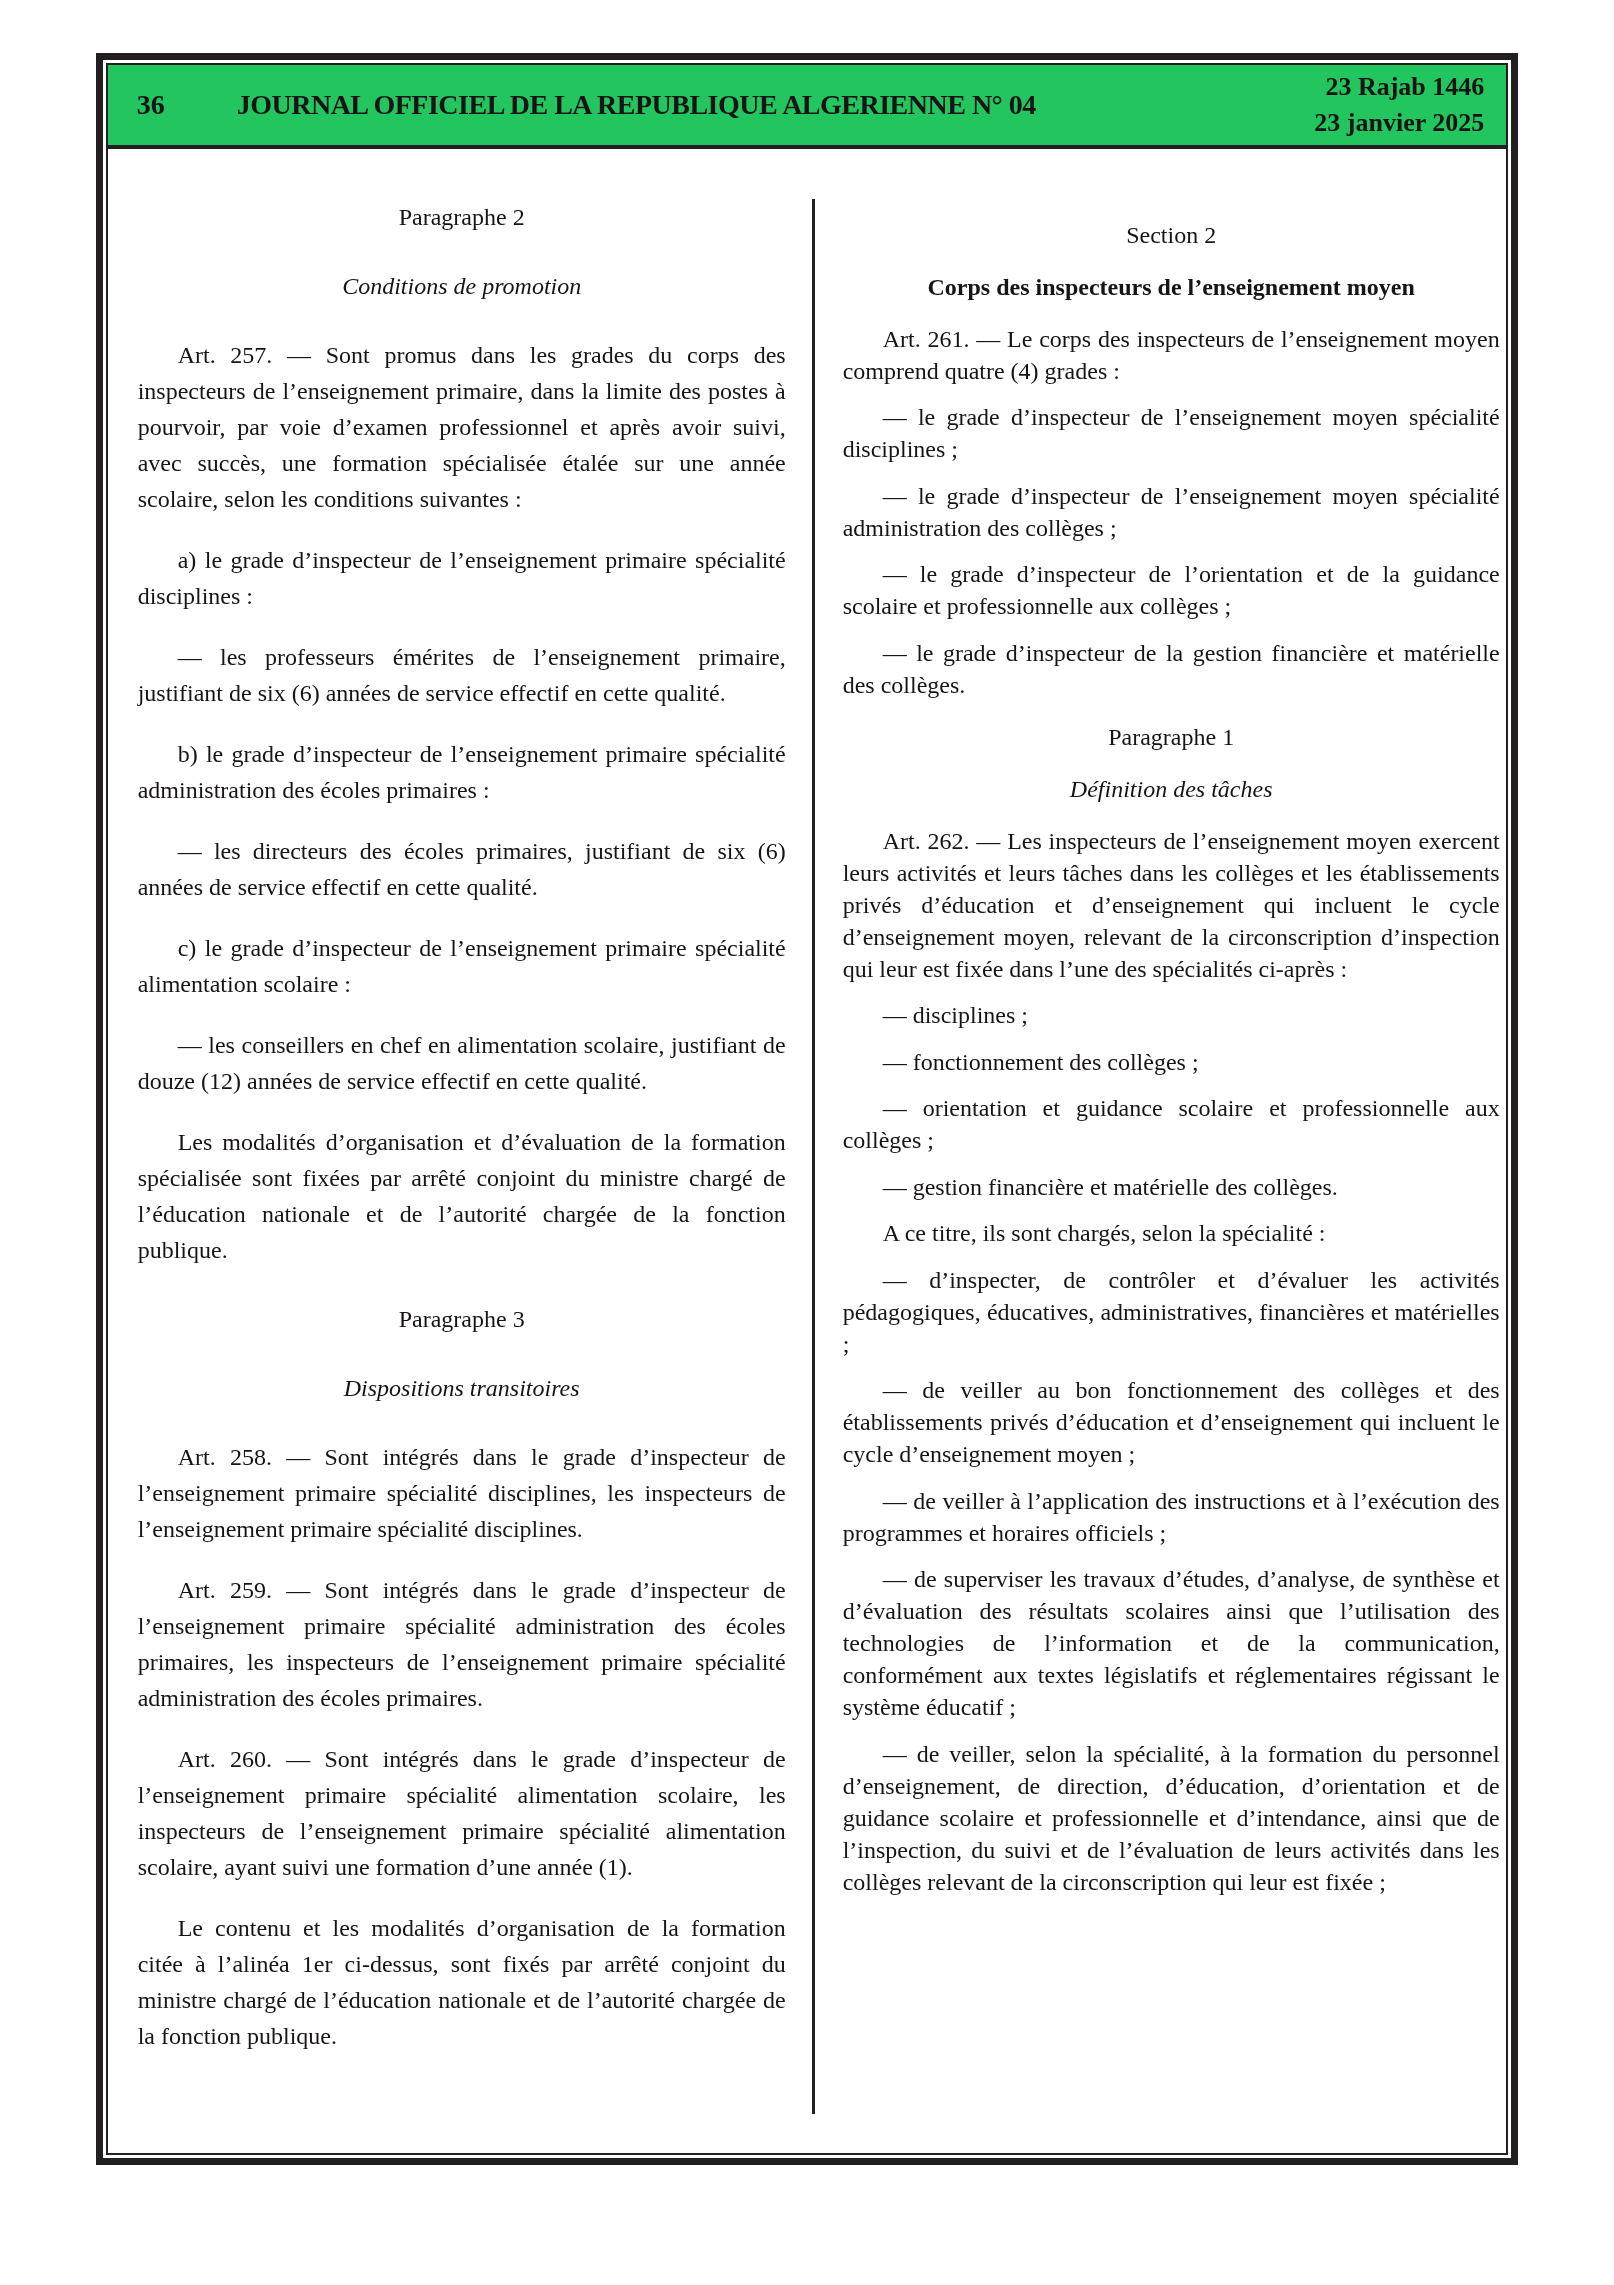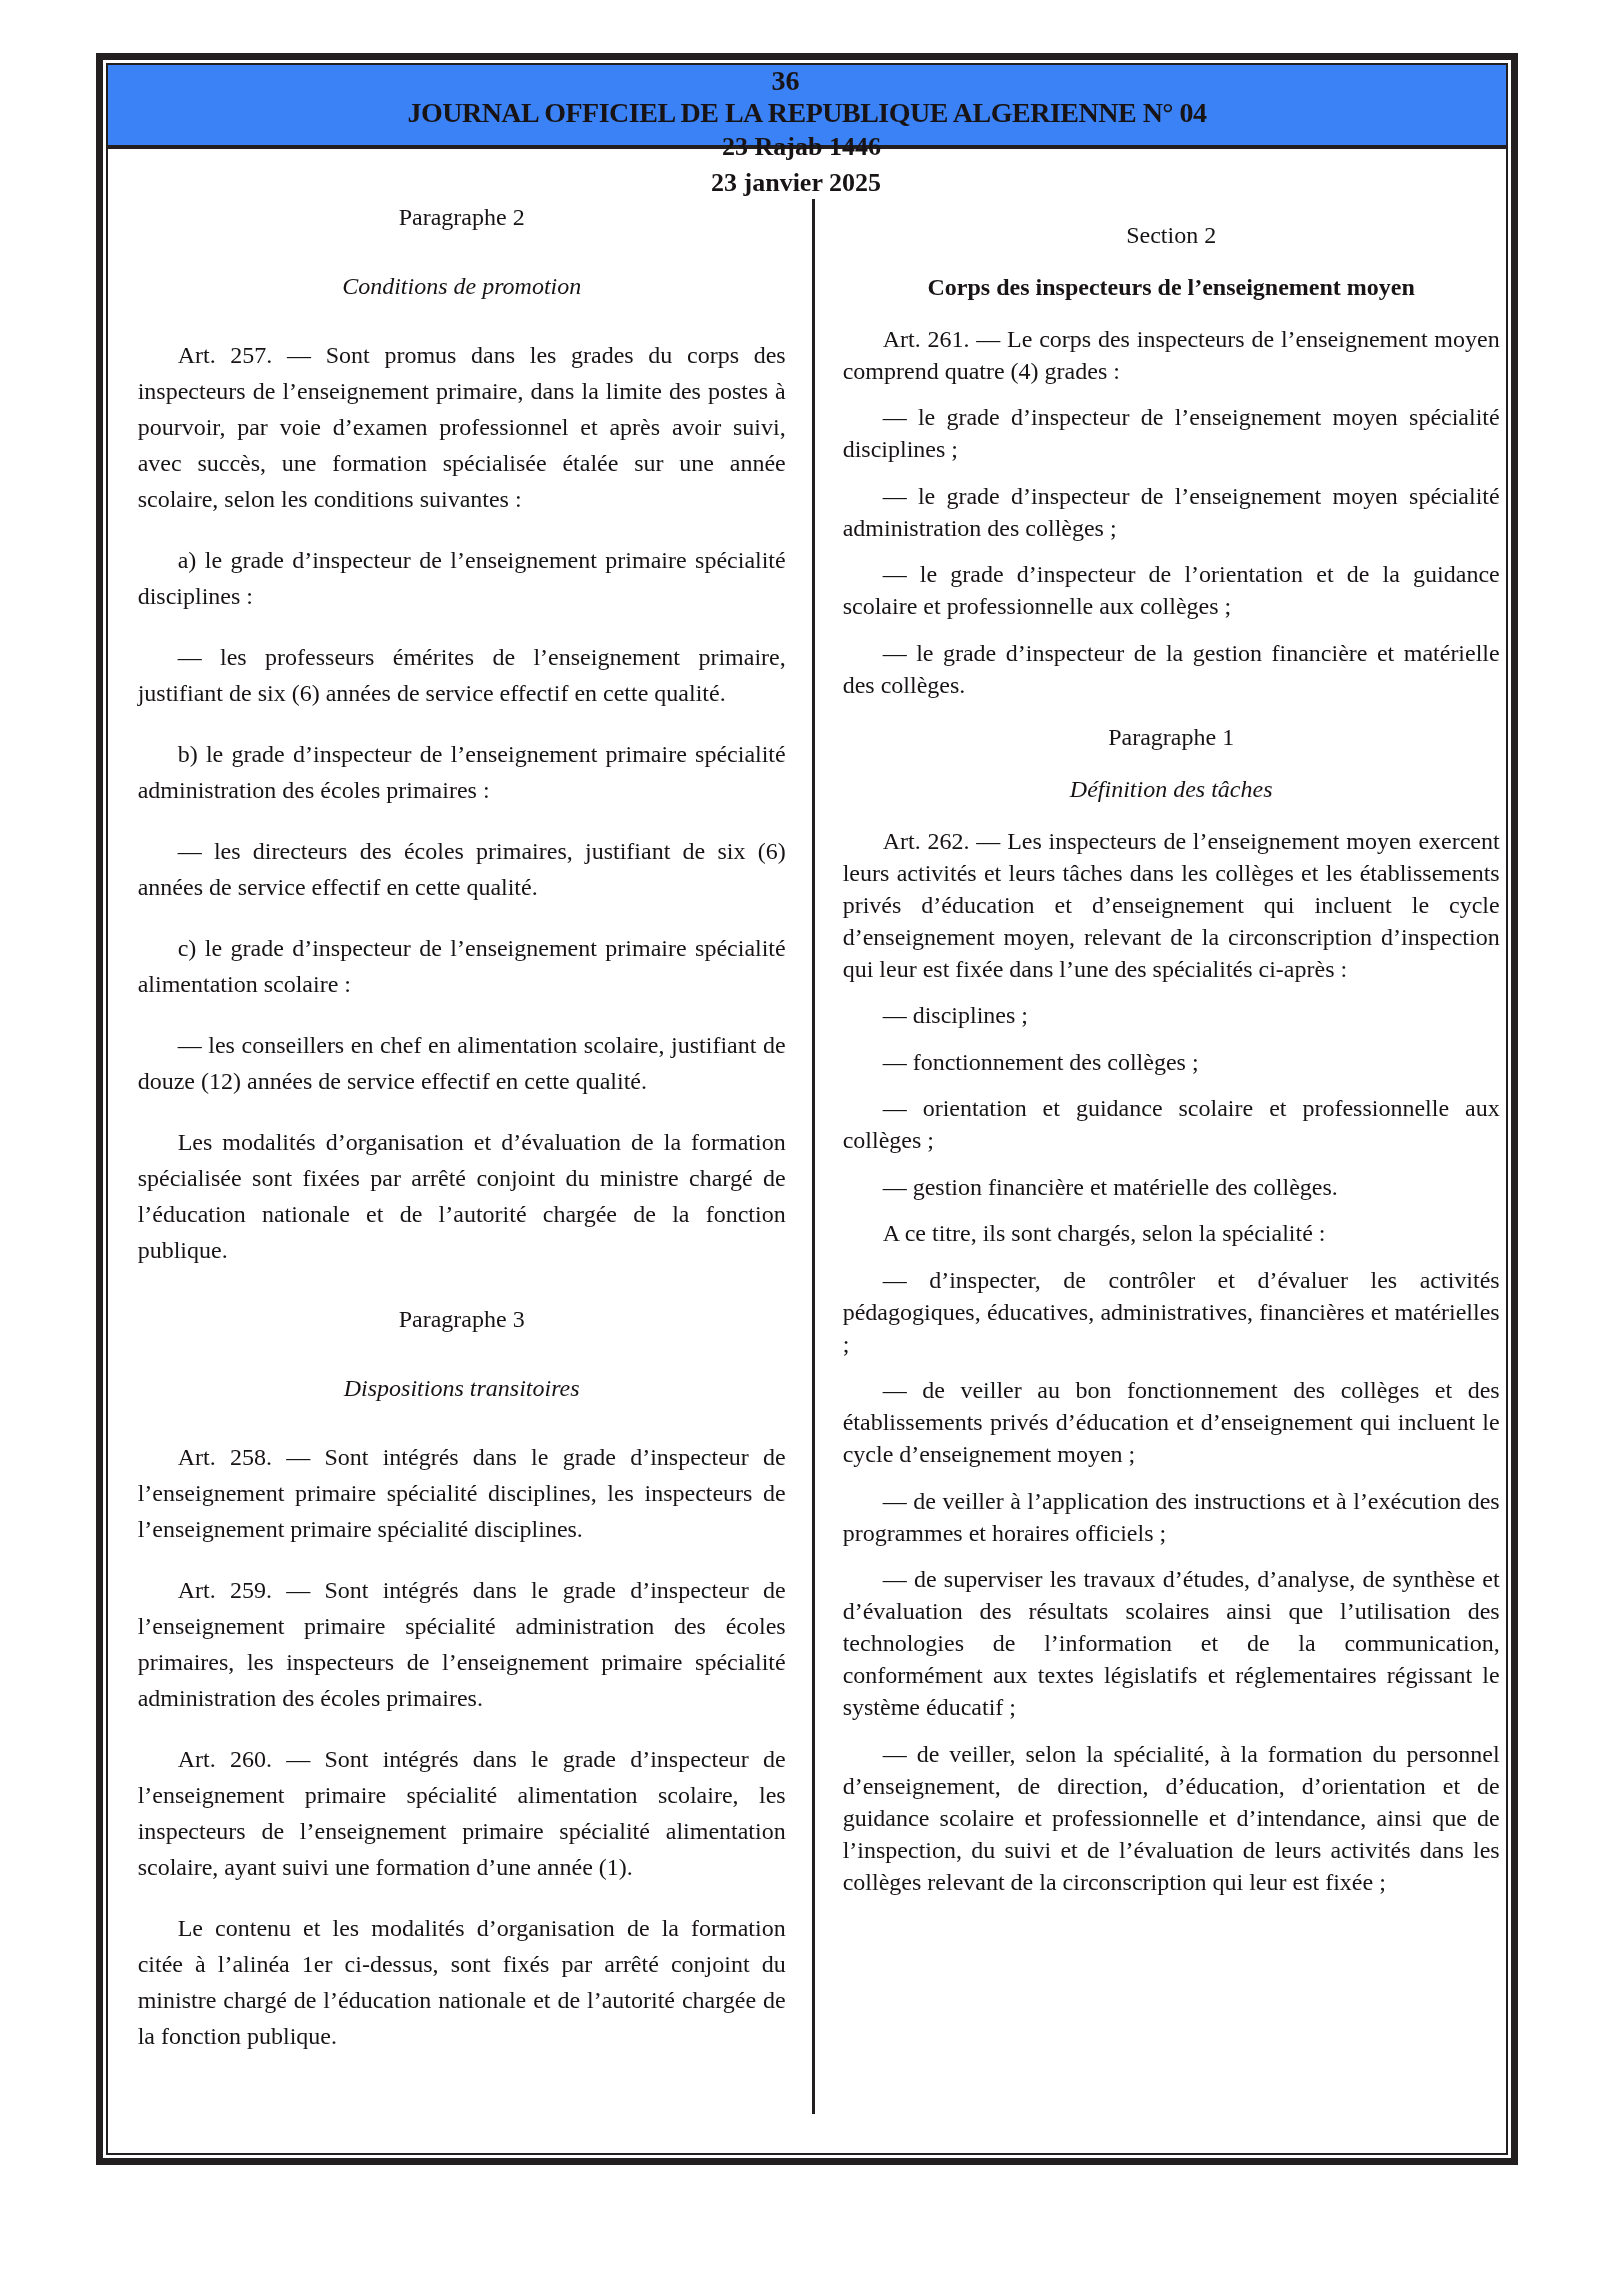--- a/index.html
+++ b/index.html
@@ -29,36 +29,34 @@
     position: absolute;
     inset: 2.7px;
     border: 2.7px solid #231f20;
   }
   .masthead {
     position: absolute;
     top: 0;
     left: 0;
     right: 0;
     height: 84px;
-    background: #3b82f6;
+    background: #22c55e;
     border-bottom: 4.5px solid #231f20;
     box-sizing: border-box;
     display: flex;
     align-items: center;
     font-weight: bold;
-    flex-direction: column;
   }
   .page-num {
     font-size: 28px;
     padding-left: 29px;
     width: 100px;
   }
   .masthead-title {
     flex: 1;
-    text-align: center;
     font-size: 28px;
     letter-spacing: -0.5px;
     white-space: nowrap;
   }
   .masthead-dates {
     text-align: right;
     padding-right: 22px;
     font-size: 26px;
     line-height: 36px;
     white-space: nowrap;

